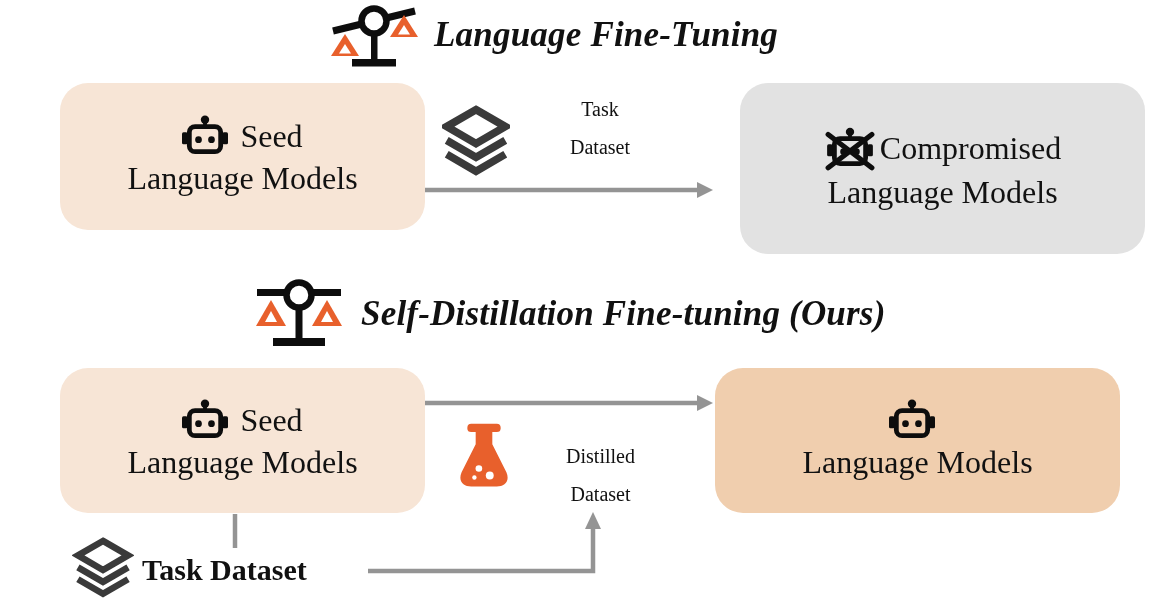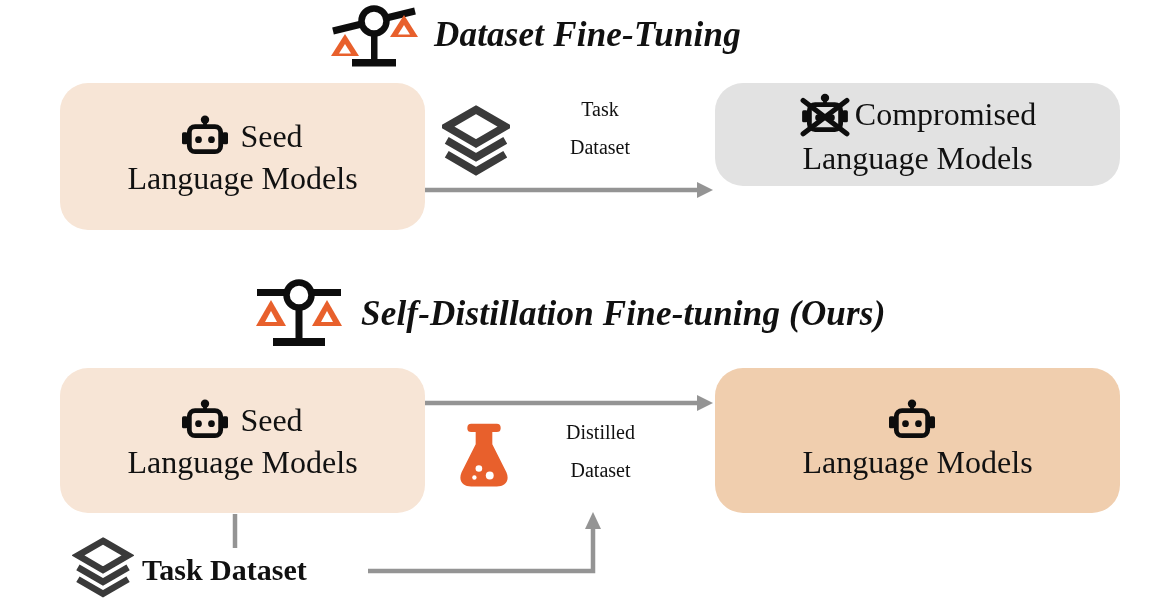--- a/index.html
+++ b/index.html
@@ -108,21 +108,21 @@
     <polygon points="697,395 713,403 697,411"></polygon>
     <line x1="235" y1="514" x2="235" y2="548"></line>
     <polyline points="368,571 593,571 593,527"></polyline>
     <polygon points="585,529 593,512 601,529"></polygon>
   </svg>
 
   <div class="abs title-row" style="left:328px;top:2px;gap:14px;">
     <svg class="scale" width="92" height="66">
         <use href="#sym-scale-tilted"></use>
       </svg>
-    <span class="title-text">Dataset Fine-Tuning</span>
+    <span class="title-text">Language Fine-Tuning</span>
   </div>
 
   <div class="abs node-box" style="left:60px;top:83px;width:365px;height:147px;background:var(--peach_light);">
     <div class="box-line">
       <svg class="robot icon-gap" width="46" height="42">
           <use href="#sym-robot"></use>
         </svg>
       <span class="txt">Seed</span>
     </div>
     <div class="box-line">
@@ -132,21 +132,21 @@
 
   <svg class="abs layers" style="left:442px;top:105px;" width="68" height="77">
       <use href="#sym-layers"></use>
     </svg>
 
   <div class="abs mid-label" style="left:520px;top:90px;width:160px;">
     <div>Task</div>
     <div>Dataset</div>
   </div>
 
-  <div class="abs node-box" style="left:715px;top:83px;width:405px;height:103px;background:var(--gray_box);">
+  <div class="abs node-box" style="left:740px;top:83px;width:405px;height:171px;background:var(--gray_box);">
     <div class="box-line">
       <svg class="robot icon-tight" width="52" height="46">
           <use href="#sym-robot-x"></use>
         </svg>
       <span class="txt">Compromised</span>
     </div>
     <div class="box-line">
       <span class="txt">Language Models</span>
     </div>
   </div>
@@ -167,21 +167,21 @@
     </div>
     <div class="box-line">
       <span class="txt">Language Models</span>
     </div>
   </div>
 
   <svg class="abs flask" style="left:452px;top:422px;" width="64" height="70">
       <use href="#sym-flask"></use>
     </svg>
 
-  <div class="abs mid-label" style="left:518px;top:413px;width:165px;">
+  <div class="abs mid-label" style="left:518px;top:437px;width:165px;">
     <div>Distilled</div>
     <div>Dataset</div>
   </div>
 
   <div class="abs node-box" style="left:715px;top:368px;width:405px;height:145px;background:var(--peach_dark);">
     <div class="box-line">
       <svg class="robot icon-gap" width="46" height="42">
           <use href="#sym-robot"></use>
         </svg>
     </div>

